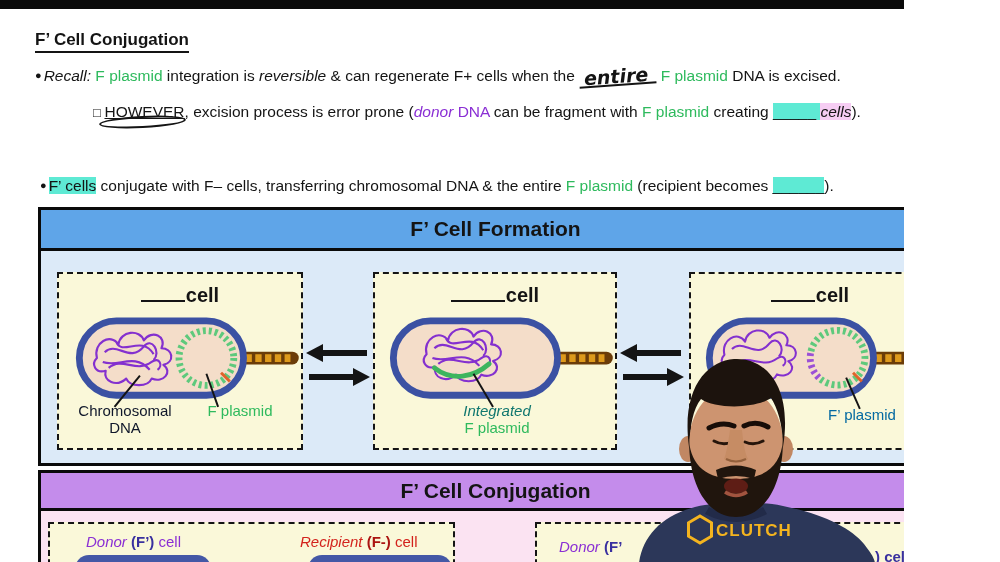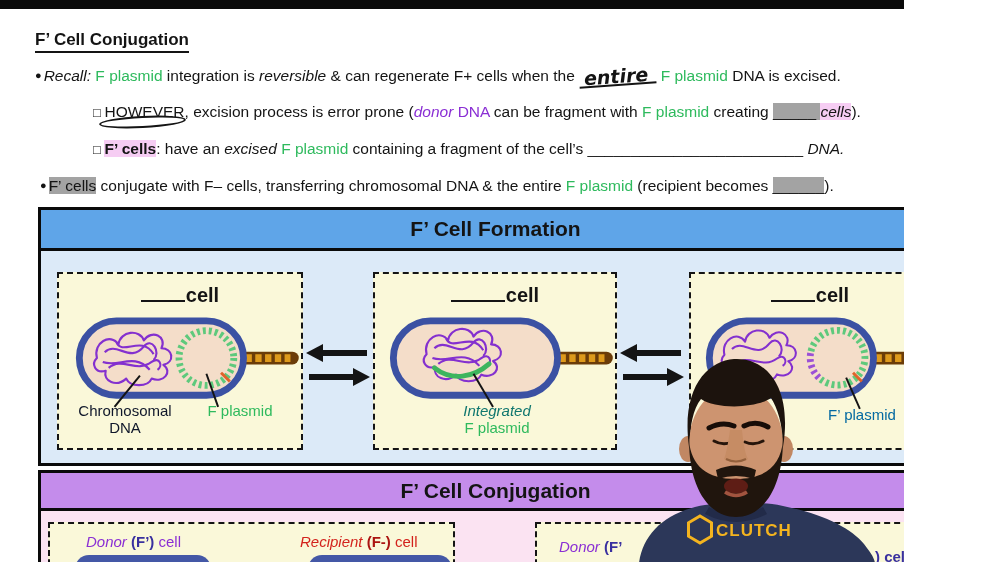--- a/index.html
+++ b/index.html
@@ -8,29 +8,29 @@
   .topbar{position:absolute;left:0;top:0;width:1000px;height:9px;background:#0a0a0a;}
   .heading{position:absolute;left:35px;top:30px;font-size:17px;font-weight:bold;
            border-bottom:2px solid #141414;padding-bottom:1px;}
   .note{position:absolute;font-size:15.5px;line-height:22px;white-space:nowrap;}
   .n1{left:35px;top:64px;} .n2{left:93px;top:101px;} .n3{left:93px;top:138px;} .n4{left:40px;top:174px;}
   
   .i{font-style:italic;}
   .g{color:#2eba5d;}
   .p{color:#8a2fd4;}
   .pi{color:#8a2fd4;font-style:italic;}
-  .hl{background:#a3a3a3;}
+  .hl{background:#5eead4;}
   .hli{background:#f6cdf3;font-style:italic;}
   .bhl{background:#f6cdf3;font-weight:bold;}
   .blt{font-size:11px;vertical-align:2px;margin-right:2px;}
   .sq{font-size:13px;}
   .hw{font-family:"DejaVu Sans",sans-serif;font-style:italic;font-weight:bold;font-size:19px;
       display:inline-block;transform:rotate(-4deg);border-bottom:2px solid #141414;
       padding:0 8px 0 5px;line-height:16px;vertical-align:-2px;}
-  .how{position:relative;}
+  .how{position:relative;text-decoration:underline;}
   .how::after{content:"";position:absolute;left:-5px;right:-2px;bottom:-8px;height:8px;
       border:2px solid #141414;border-radius:50%;transform:rotate(-3deg);}
   .di{color:#8a2fd4;font-style:italic;} .db{color:#39309f;font-weight:bold;} .dp{color:#8a2fd4;}
   .ri{color:#d3221c;font-style:italic;} .rb{color:#ab1512;font-weight:bold;} .rp{color:#d3221c;}
 
   
   .fbox{position:absolute;left:38px;top:207px;width:915px;height:259px;border:3px solid #0a0a0a;
         box-sizing:border-box;}
   .fhead{height:38px;background:#5fa5e8;border-bottom:3px solid #0a0a0a;display:flex;
          align-items:center;justify-content:center;font-size:21px;font-weight:bold;}
@@ -72,21 +72,20 @@
 </head>
 <body>
 
 <div class="page">
   <div class="topbar"></div>
 
   <div class="heading">F’ Cell Conjugation</div>
 
   <div class="note n1"><span class="blt">●</span><span class="i">Recall:</span><span> </span><span class="g">F plasmid</span><span> integration is </span><span class="i">reversible</span><span> &amp; can regenerate F+ cells when the </span><span class="hw">entire</span><span> </span><span class="g">F plasmid</span><span> DNA is excised.</span></div>
   <div class="note n2"><span class="sq">□ </span><span class="how">HOWEVER</span><span>, excision process is error prone (</span><span class="pi">donor</span><span class="p"> DNA</span><span> can be fragment with </span><span class="g">F plasmid</span><span> creating </span><span class="hl">_____ </span><span class="hli">cells</span><span>).</span></div>
-  <div class="note n3"><span class="sq">□ </span><span class="bhl">F’ cells</span><span>: have an </span><span class="i">excised</span><span> </span><span class="g">F plasmid</span><span> containing a fragment of the cell’s </span><span>_________________________</span><span> </span><span class="i">DNA.</span></div>
   <div class="note n4"><span class="blt">●</span><span class="hl">F’ cells</span><span> conjugate with F– cells, transferring chromosomal DNA &amp; the entire </span><span class="g">F plasmid</span><span> (recipient becomes </span><span class="hl">______</span><span>).</span></div>
 
   <div class="fbox">
     <div class="fhead">F’ Cell Formation</div>
     <div class="fbody">
 
       <div class="cellbox cb1">
         <svg class="cellsvg" viewBox="0 0 246 178">
           <g>
             <line x1="188" y1="86" x2="238" y2="86" stroke="#6b3c08" stroke-width="13" stroke-linecap="round"></line>

